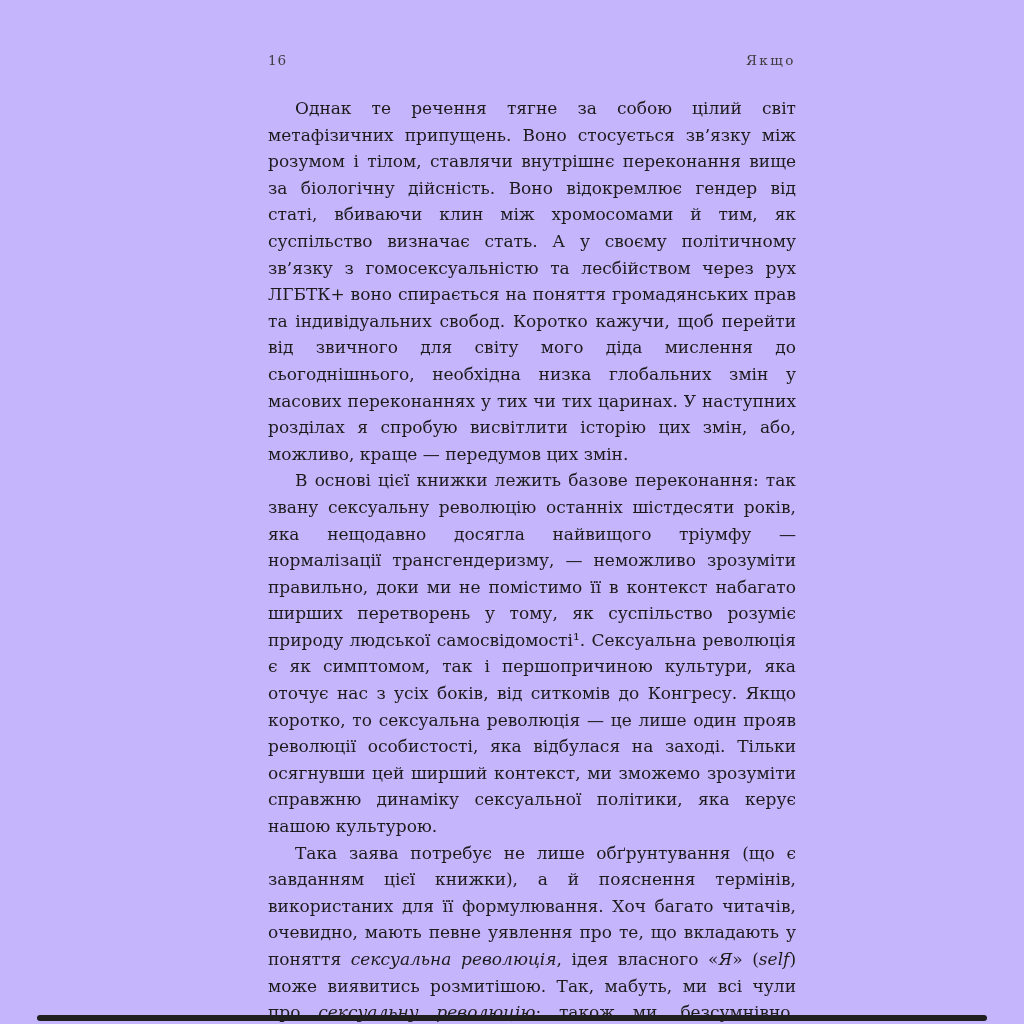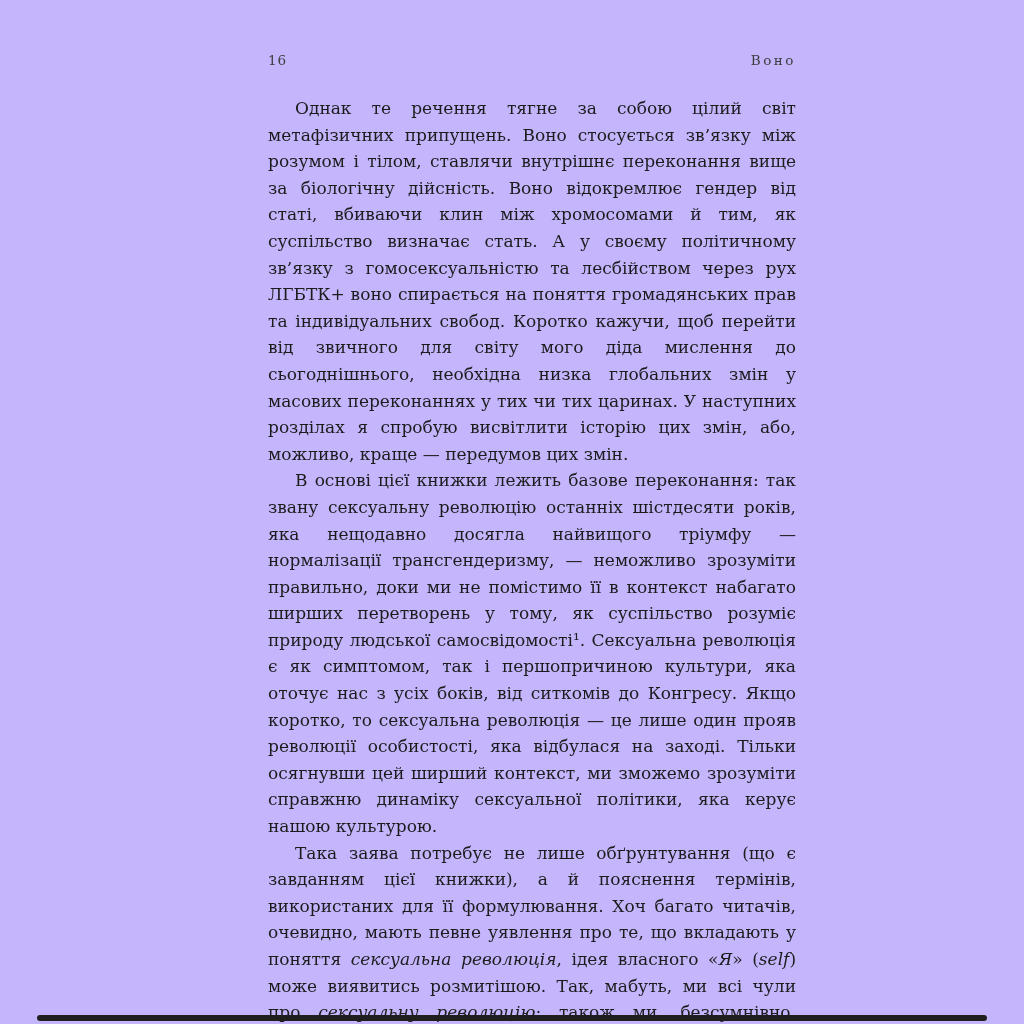--- a/index.html
+++ b/index.html
@@ -59,21 +59,21 @@
   }
 </style>
 </head>
 <body>
 
 <div class="page">
   <div class="text-block">
 
     <header class="page-header">
       <span class="page-num">16</span>
-      <span class="chapter">Воно</span>
+      <span class="chapter">Якщо</span>
     </header>
 
     <p class="para"><span>Однак те речення тягне за собою цілий світ метафізичних припущень. Воно стосується зв’язку між розумом і тілом, ставлячи внутрішнє переконання вище за біологічну дійсність. Воно відокремлює гендер від статі, вбиваючи клин між хромосомами й тим, як суспільство визначає стать. А у своєму політичному зв’язку з гомосексуальністю та лесбійством через рух ЛГБТК+ воно спирається на поняття громадянських прав та індивідуальних свобод. Коротко кажучи, щоб перейти від звичного для світу мого діда мислення до сьогоднішнього, необхідна низка глобальних змін у масових переконаннях у тих чи тих царинах. У наступних розділах я спробую висвітлити історію цих змін, або, можливо, краще — передумов цих змін.</span></p>
 
     <p class="para"><span>В основі цієї книжки лежить базове переконання: так звану сексуальну революцію останніх шістдесяти років, яка нещодавно досягла найвищого тріумфу — нормалізації трансгендеризму, — неможливо зрозуміти правильно, доки ми не помістимо її в контекст набагато ширших перетворень у тому, як суспільство розуміє природу людської самосвідомості¹. Сексуальна революція є як симптомом, так і першопричиною культури, яка оточує нас з усіх боків, від ситкомів до Конгресу. Якщо коротко, то сексуальна революція — це лише один прояв революції особистості, яка відбулася на заході. Тільки осягнувши цей ширший контекст, ми зможемо зрозуміти справжню динаміку сексуальної політики, яка керує нашою культурою.</span></p>
 
     <p class="para"><span>Така заява потребує не лише обґрунтування (що є завданням цієї книжки), а й пояснення термінів, використаних для її формулювання. Хоч багато читачів, очевидно, мають певне уявлення про те, що вкладають у поняття </span><span class="run-i">сексуальна революція</span><span>, ідея власного «</span><span class="run-i">Я</span><span>» (</span><span class="run-i">self</span><span>) може виявитись розмитішою. Так, мабуть, ми всі чули про </span><span class="run-i">сексуальну революцію</span><span>; також ми, безсумнівно, визнаємо, що й самі маємо власне «</span></p>
 
   </div>
 

